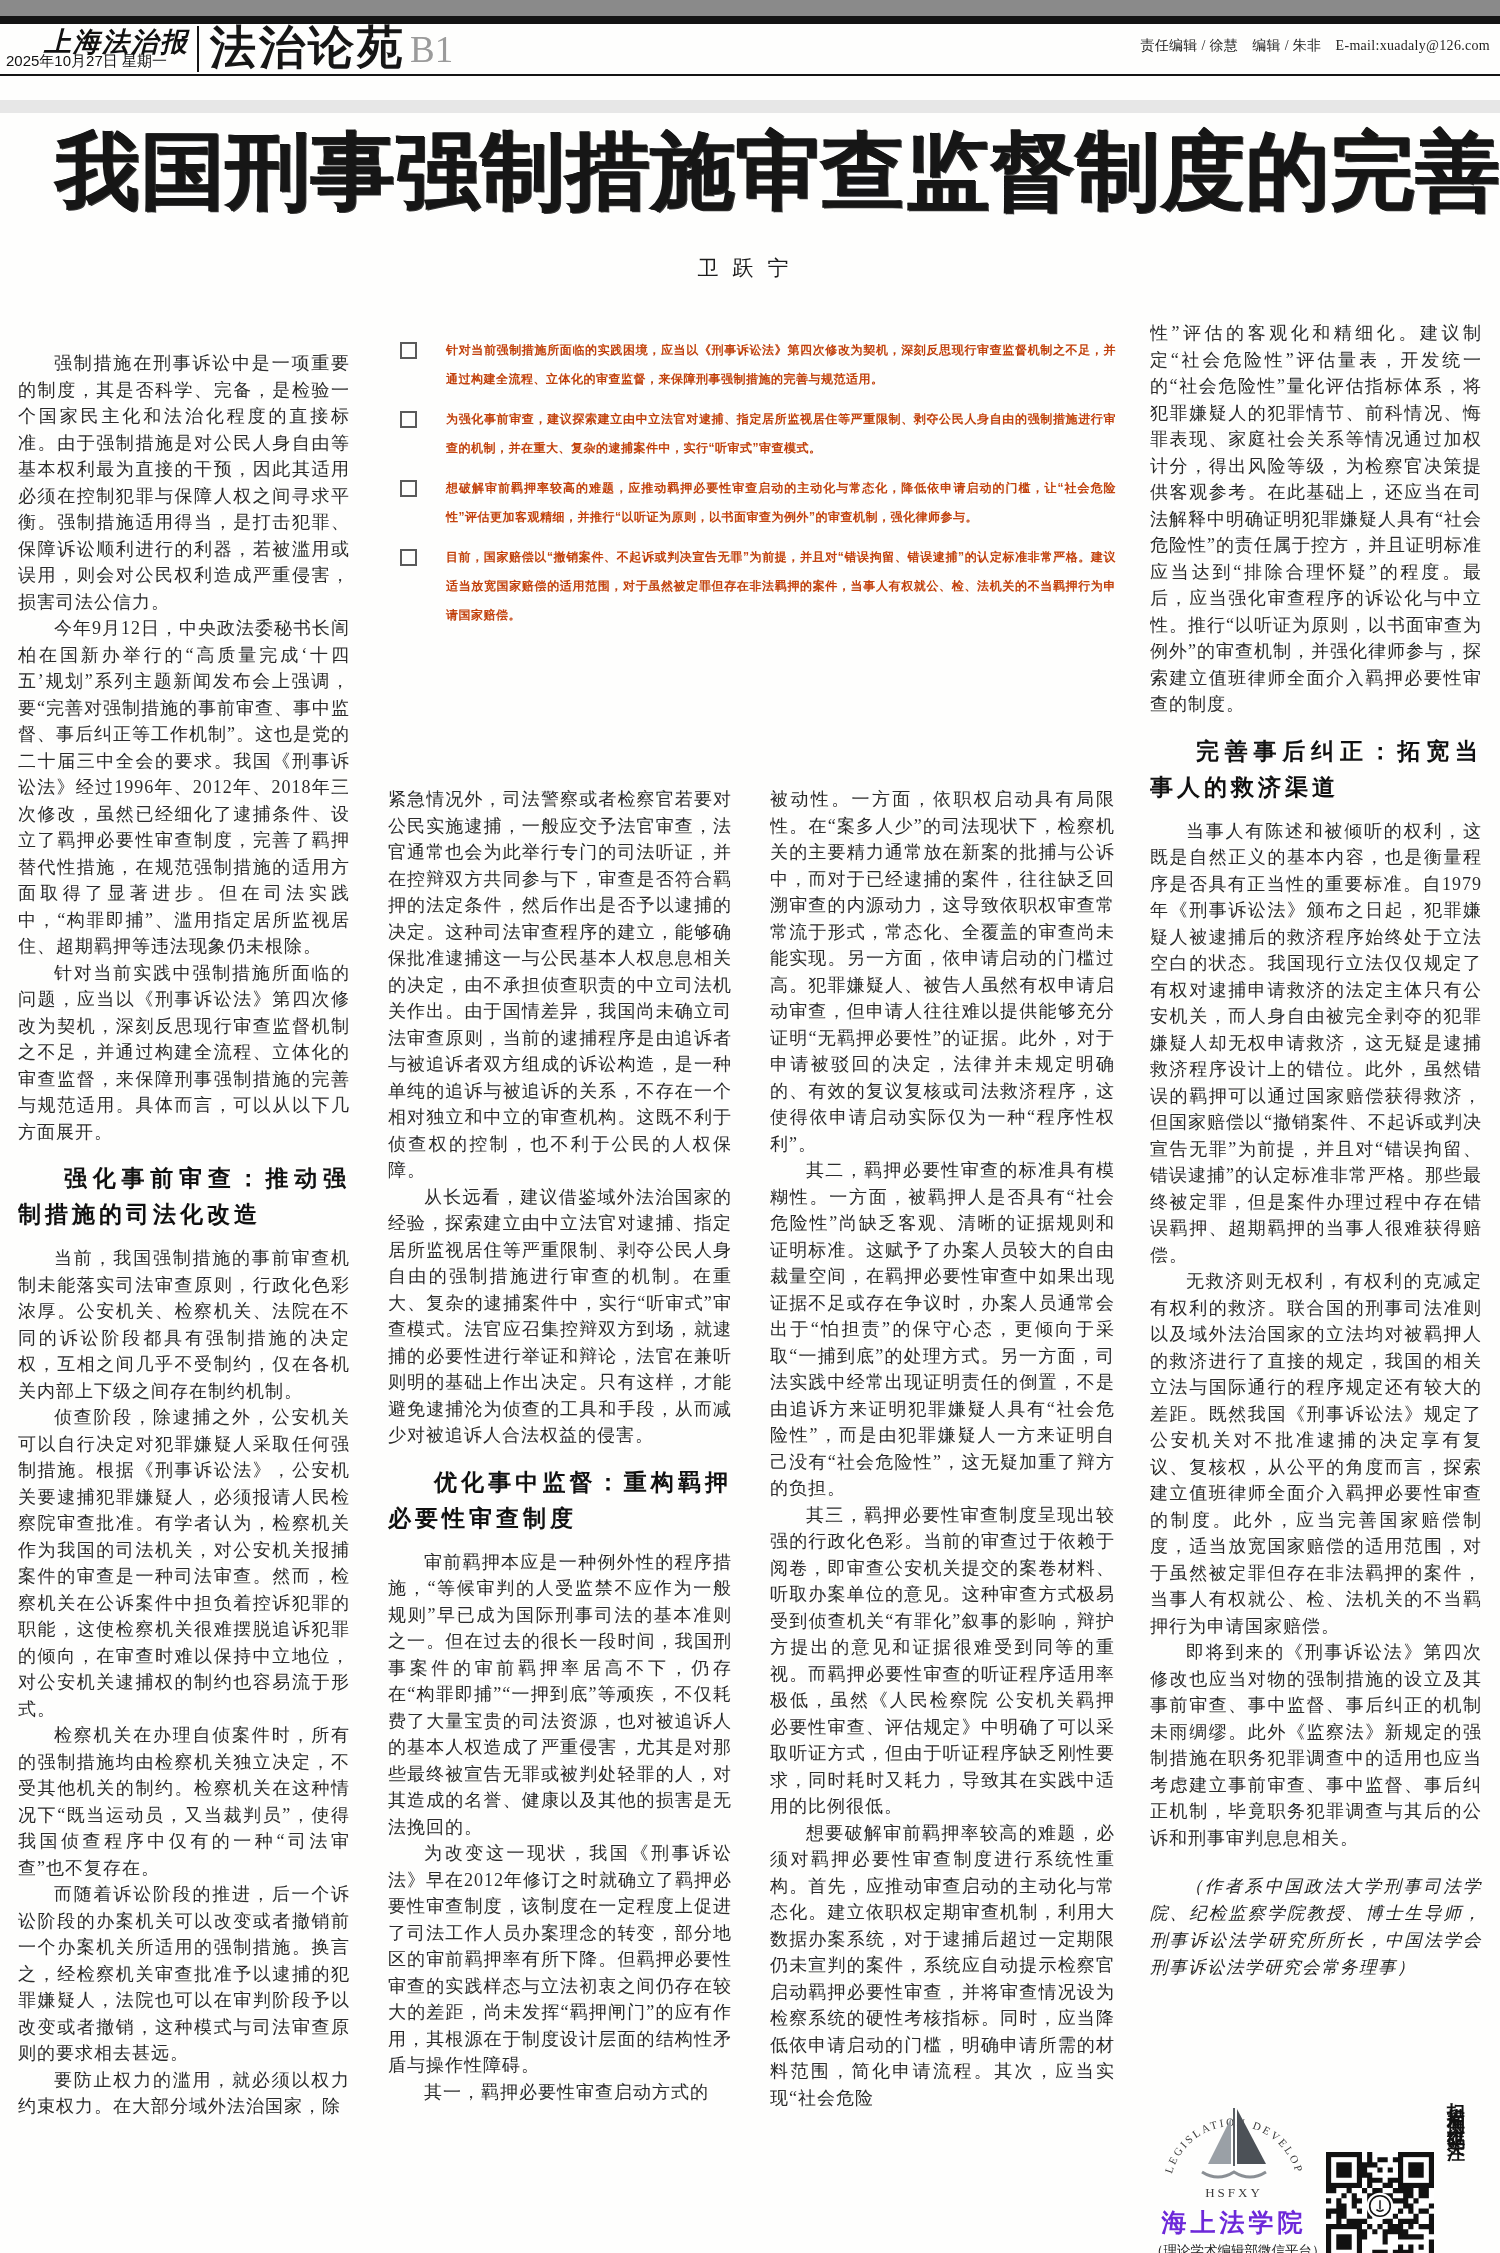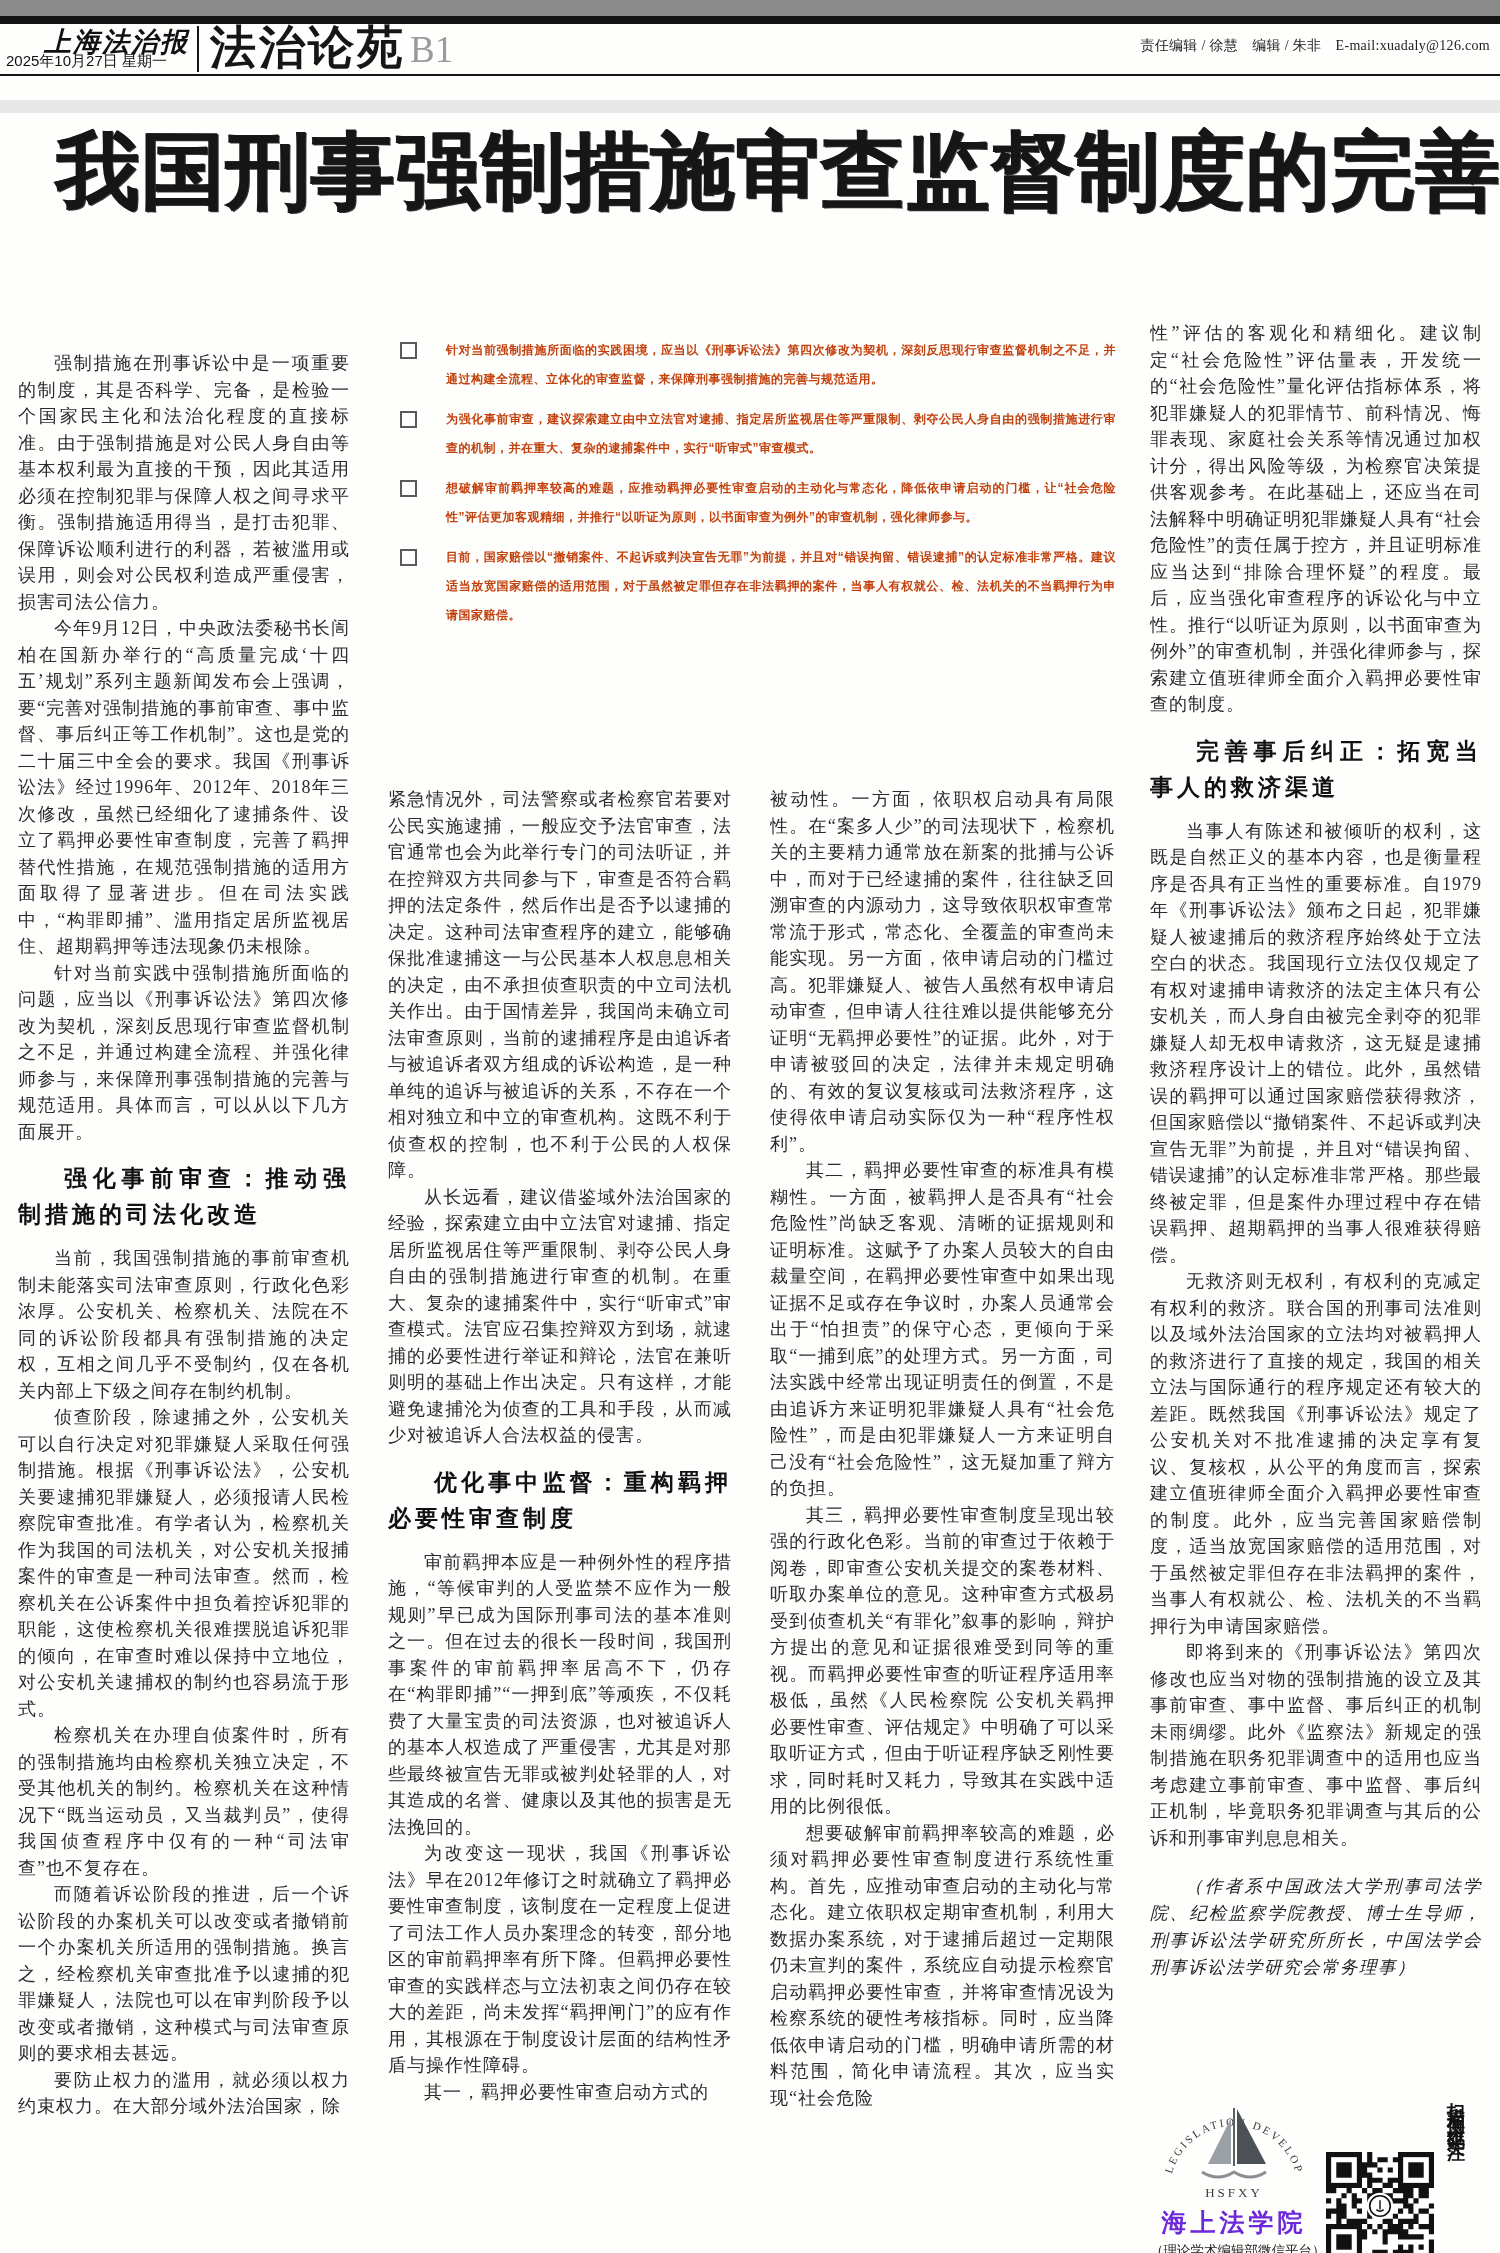--- a/index.html
+++ b/index.html
@@ -55,25 +55,26 @@
   <div class="abs masthead">上海法治报</div>
   <div class="abs pubdate">2025年10月27日 星期一</div>
   <div class="abs hdr-divider"></div>
   <div class="abs section-name">法治论苑</div>
   <div class="abs page-no">B1</div>
   <div class="abs editors">责任编辑 / 徐慧　编辑 / 朱非　E-mail:xuadaly@126.com</div>
   <div class="abs header-rule"></div>
 
   <div class="abs grayband"></div>
   <div class="abs headline">我国刑事强制措施审查监督制度的完善</div>
+  <div class="abs author">卫跃宁</div>
 
   <div class="col" style="left:18px;top:334px;width:332px;height:1916px">
     <p>强制措施在刑事诉讼中是一项重要的制度，其是否科学、完备，是检验一个国家民主化和法治化程度的直接标准。由于强制措施是对公民人身自由等基本权利最为直接的干预，因此其适用必须在控制犯罪与保障人权之间寻求平衡。强制措施适用得当，是打击犯罪、保障诉讼顺利进行的利器，若被滥用或误用，则会对公民权利造成严重侵害，损害司法公信力。</p>
     <p>今年9月12日，中央政法委秘书长訚柏在国新办举行的“高质量完成‘十四五’规划”系列主题新闻发布会上强调，要“完善对强制措施的事前审查、事中监督、事后纠正等工作机制”。这也是党的二十届三中全会的要求。我国《刑事诉讼法》经过1996年、2012年、2018年三次修改，虽然已经细化了逮捕条件、设立了羁押必要性审查制度，完善了羁押替代性措施，在规范强制措施的适用方面取得了显著进步。但在司法实践中，“构罪即捕”、滥用指定居所监视居住、超期羁押等违法现象仍未根除。</p>
-    <p>针对当前实践中强制措施所面临的问题，应当以《刑事诉讼法》第四次修改为契机，深刻反思现行审查监督机制之不足，并通过构建全流程、并强化律师参与，来保障刑事强制措施的完善与规范适用。具体而言，可以从以下几方面展开。</p>
+    <p>针对当前实践中强制措施所面临的问题，应当以《刑事诉讼法》第四次修改为契机，深刻反思现行审查监督机制之不足，并通过构建全流程、立体化的审查监督，来保障刑事强制措施的完善与规范适用。具体而言，可以从以下几方面展开。</p>
     <div class="sec-h">强化事前审查：推动强制措施的司法化改造</div>
     <p>当前，我国强制措施的事前审查机制未能落实司法审查原则，行政化色彩浓厚。公安机关、检察机关、法院在不同的诉讼阶段都具有强制措施的决定权，互相之间几乎不受制约，仅在各机关内部上下级之间存在制约机制。</p>
     <p>侦查阶段，除逮捕之外，公安机关可以自行决定对犯罪嫌疑人采取任何强制措施。根据《刑事诉讼法》，公安机关要逮捕犯罪嫌疑人，必须报请人民检察院审查批准。有学者认为，检察机关作为我国的司法机关，对公安机关报捕案件的审查是一种司法审查。然而，检察机关在公诉案件中担负着控诉犯罪的职能，这使检察机关很难摆脱追诉犯罪的倾向，在审查时难以保持中立地位，对公安机关逮捕权的制约也容易流于形式。</p>
     <p>检察机关在办理自侦案件时，所有的强制措施均由检察机关独立决定，不受其他机关的制约。检察机关在这种情况下“既当运动员，又当裁判员”，使得我国侦查程序中仅有的一种“司法审查”也不复存在。</p>
     <p>而随着诉讼阶段的推进，后一个诉讼阶段的办案机关可以改变或者撤销前一个办案机关所适用的强制措施。换言之，经检察机关审查批准予以逮捕的犯罪嫌疑人，法院也可以在审判阶段予以改变或者撤销，这种模式与司法审查原则的要求相去甚远。</p>
     <p>要防止权力的滥用，就必须以权力约束权力。在大部分域外法治国家，除</p>
   </div>
 
   <div class="summary">
     <div class="item">

